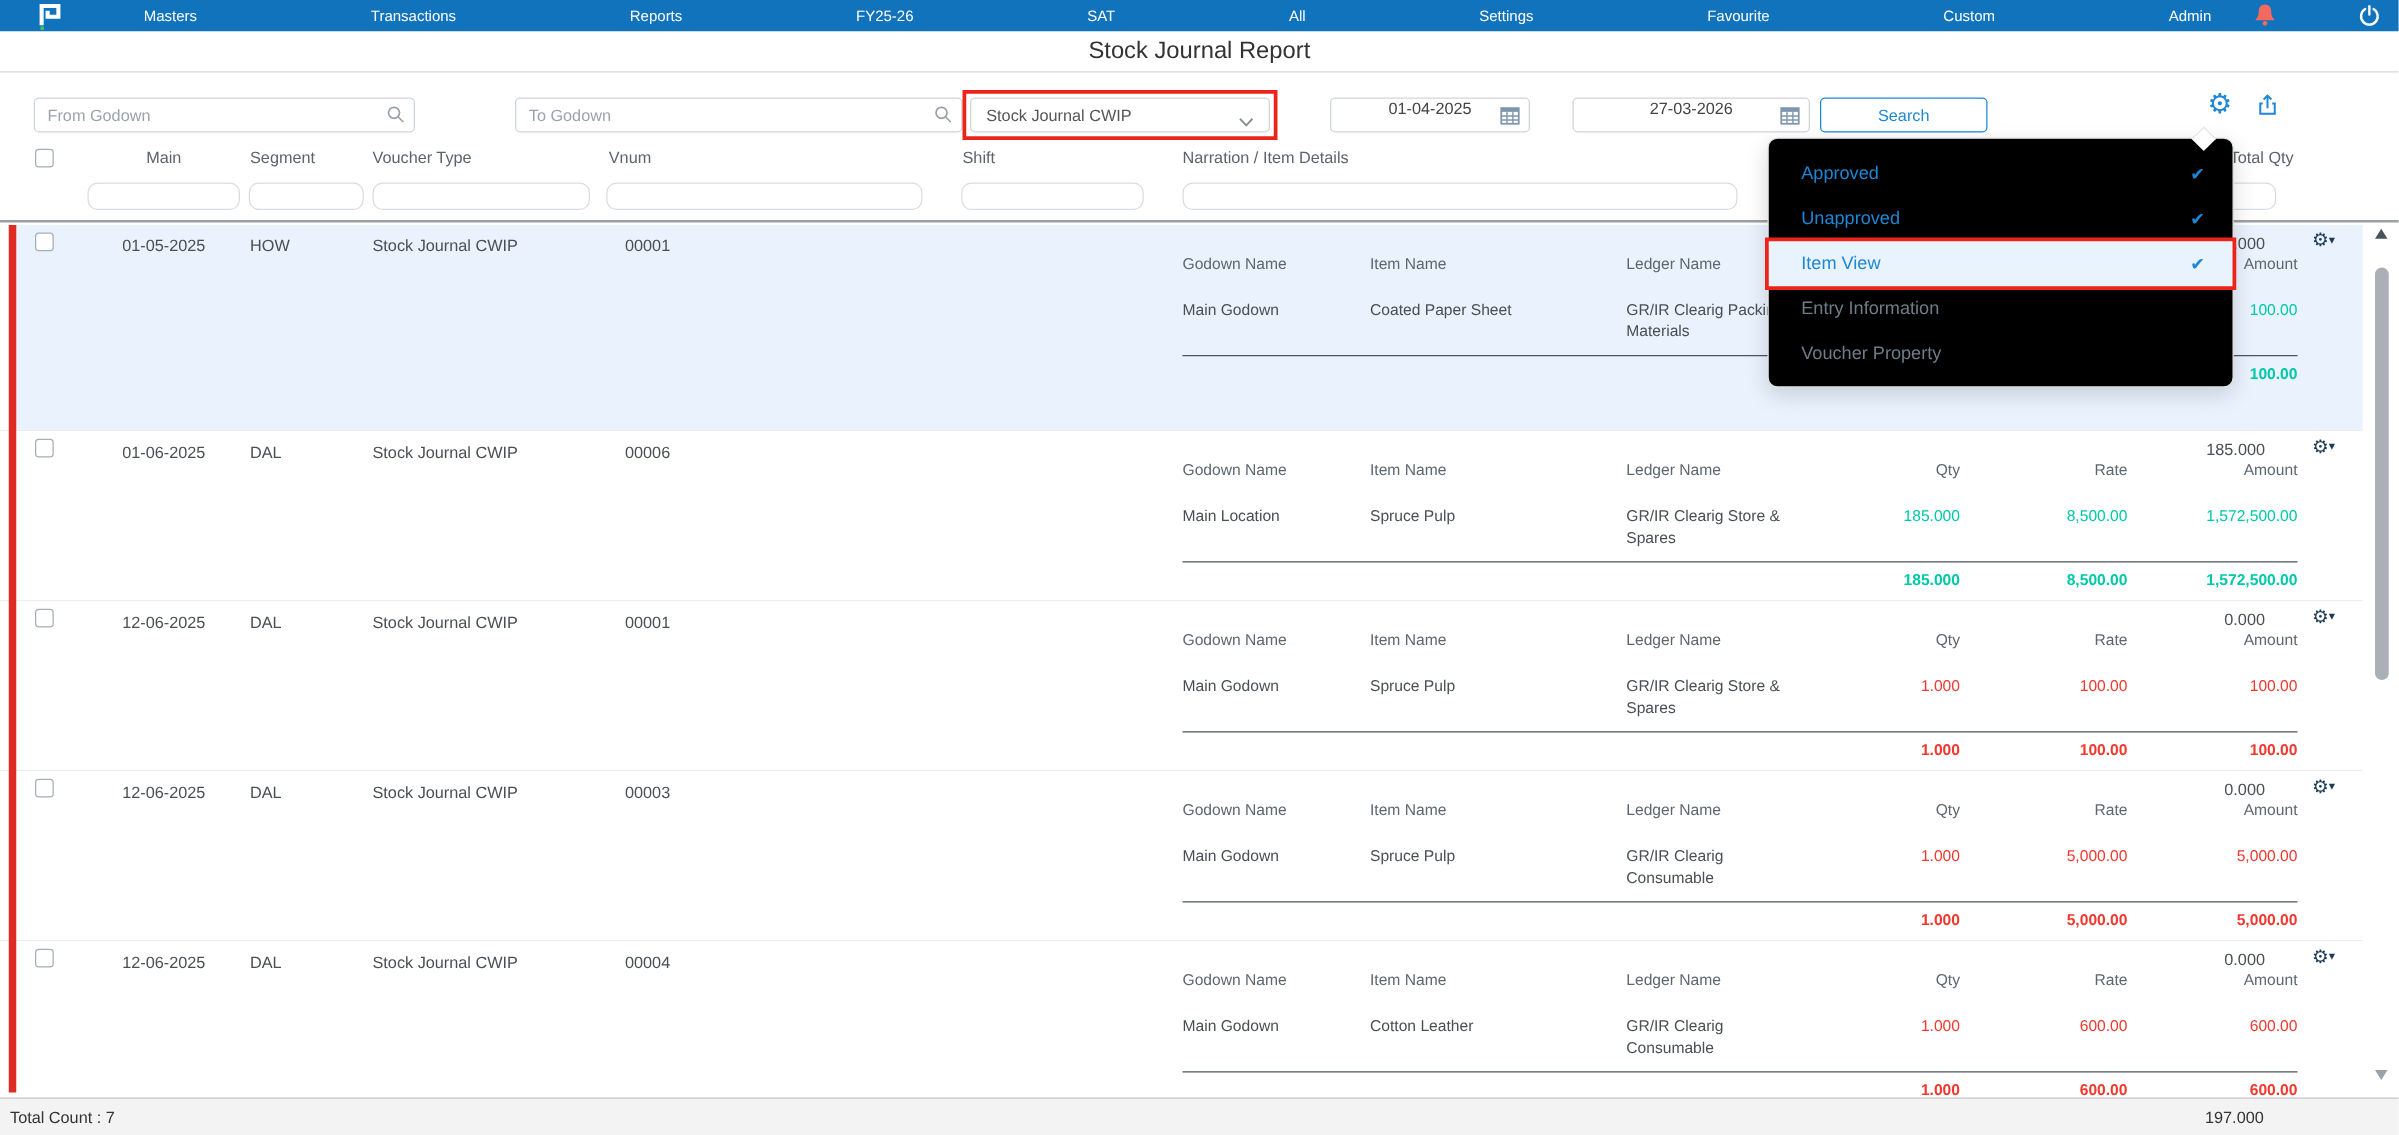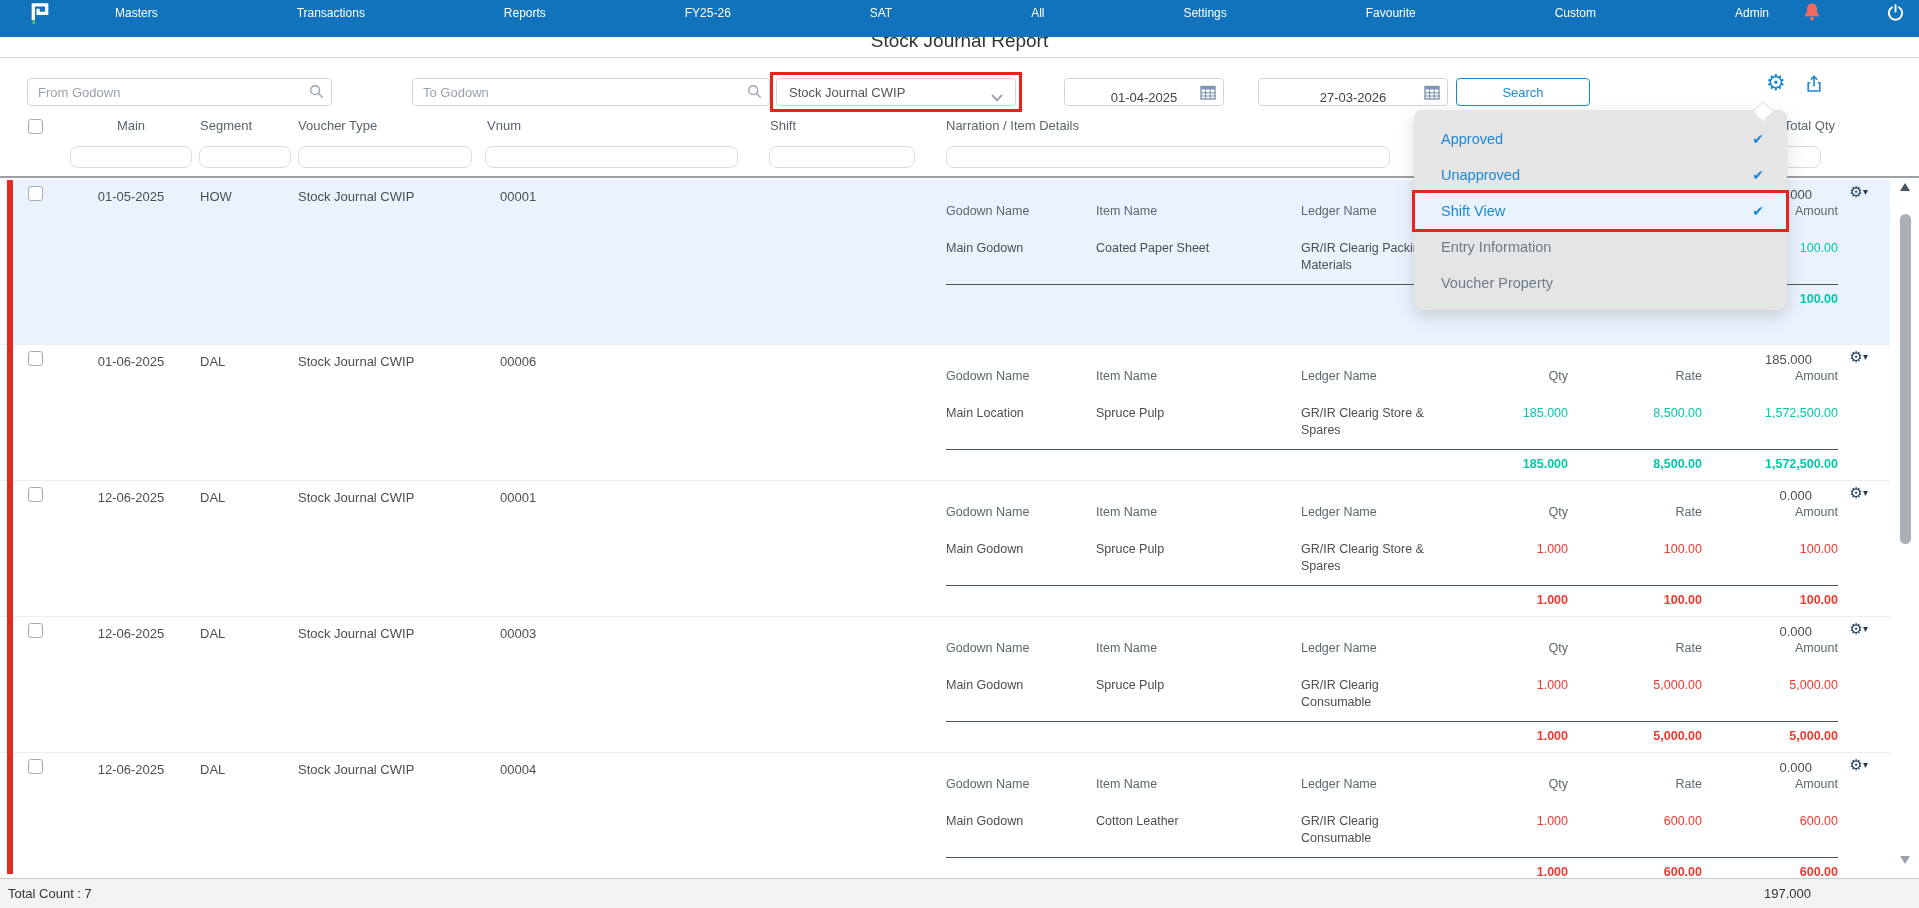--- a/index.html
+++ b/index.html
@@ -1,20 +1,20 @@
 <!DOCTYPE html>
 <html><head>
 <meta charset="utf-8">
 <style>
 *{box-sizing:border-box;margin:0;padding:0}
 body{width:1919px;height:908px;position:relative;overflow:hidden;background:#fff;
      font-family:"Liberation Sans","DejaVu Sans",sans-serif;color:#444}
 
 
-.navbar{position:absolute;top:0;left:0;right:0;height:37px;background:#1173bc;z-index:5}
+.navbar{position:absolute;top:0;left:0;right:0;height:25px;background:#1173bc;z-index:5}
 .logo{position:absolute;left:28px;top:1px;width:24px;height:23px;cursor:pointer}
 .nav-items{position:absolute;left:115px;right:150px;top:0;height:25px;display:flex;
            justify-content:space-between;align-items:center}
 .nav-item{color:#fff;font-size:12px;white-space:nowrap;cursor:pointer}
 .bell{position:absolute;right:98px;top:2px;cursor:pointer}
 .power{position:absolute;right:14px;top:3px;cursor:pointer}
 
 
 .titlebar{position:absolute;top:25px;left:0;right:0;height:33px;border-bottom:1px solid #d8d8d8;background:#fff}
 .page-title{text-align:center;font-size:19px;font-weight:normal;color:#333;line-height:31px}
@@ -25,21 +25,21 @@
            color:#555;padding:0 30px 0 10px;outline:none;font-family:inherit}
 .fld input::placeholder{color:#9aa3ac}
 .fld .mag{position:absolute;right:8px;top:6px}
 .fld-from{left:27px;width:305px}
 .fld-to{left:412px;width:358px}
 .sel-annot{position:absolute;left:770px;top:72px;width:252px;height:40px;border:3px solid #ec2318;z-index:4}
 .select{position:absolute;left:3px;top:3px;right:3px;bottom:3px;border:1px solid #cfd4d9;border-radius:4px;
         background:#fff;display:flex;align-items:center;padding:0 12px;font-size:13px;color:#555;cursor:pointer}
 .select .chev{position:absolute;right:12px;top:11px}
 .datefld{position:absolute;top:78px;height:28px;border:1px solid #cfd4d9;border-radius:4px;background:#fff;
-         display:flex;align-items:flex-end;justify-content:center;font-size:13px;color:#444;cursor:pointer}
+         display:flex;align-items:flex-start;justify-content:center;font-size:13px;color:#444;cursor:pointer}
 .date1{left:1064px;width:160px}
 .date2{left:1258px;width:190px}
 .datefld .cal{position:absolute;right:7px;top:6px}
 .search-btn{position:absolute;left:1456px;top:78px;width:134px;height:28px;border:1px solid #1e87d5;
             border-radius:4px;background:#fff;color:#1e87d5;font-size:13px;display:flex;align-items:center;
             justify-content:center;cursor:pointer}
 .tb-gear{position:absolute;left:1766px;top:70px;font-size:22px;color:#1e87d5;cursor:pointer;line-height:26px}
 .tb-export{position:absolute;left:1804px;top:74px;cursor:pointer}
 
 
@@ -78,21 +78,21 @@
 .sub .num{text-align:right}
 .sub-head{top:24px;color:#5d6770}
 .sub-item{top:60px;color:#4a4f54;line-height:1.35}
 .sub-item .ledger{padding-right:14px}
 .sub-divider{position:absolute;left:946px;top:104px;width:892px;border-top:1px solid #4c555c}
 .sub-total{top:112px;font-weight:bold}
 .row.teal .val{color:#00c9a8}
 .row.red .val{color:#f0382f}
 
 
-.menu{position:absolute;left:1414px;top:110px;width:373px;background:#e5e5e5;border:1px solid #e4e4e4;
+.menu{position:absolute;left:1414px;top:110px;width:373px;background:#000000;border:1px solid #e4e4e4;
       border-radius:8px;box-shadow:0 6px 18px rgba(0,0,0,.15);z-index:10;padding:10px 0 8px}
 .menu::before{content:"";position:absolute;top:-7px;right:16px;width:13px;height:13px;background:#fff;
       border-left:1px solid #e4e4e4;border-top:1px solid #e4e4e4;transform:rotate(45deg)}
 .menu-item{position:relative;height:36px;display:flex;align-items:center;padding:0 22px 0 26px;
       font-size:14.5px;cursor:pointer}
 .menu-item.link{color:#1e87d5}
 .menu-item.muted{color:#6f7c89}
 .menu-item .menu-check{margin-left:auto;color:#1e87d5;font-weight:bold;font-size:14px;display:none}
 .menu-item .menu-check::before{content:"\2714"}
 .menu-item.checked .menu-check{display:block}
@@ -460,21 +460,21 @@
     <span class="menu-label">Approved</span>
     <span class="menu-check"></span>
   </div>
 
   <div class="menu-item link checked">
     <span class="menu-label">Unapproved</span>
     <span class="menu-check"></span>
   </div>
 
   <div class="menu-item link checked active">
-    <span class="menu-label">Shift View</span>
+    <span class="menu-label">Item View</span>
     <span class="menu-check"></span>
   </div>
 
   <div class="menu-item muted">
     <span class="menu-label">Entry Information</span>
 
   </div>
 
   <div class="menu-item muted">
     <span class="menu-label">Voucher Property</span>

